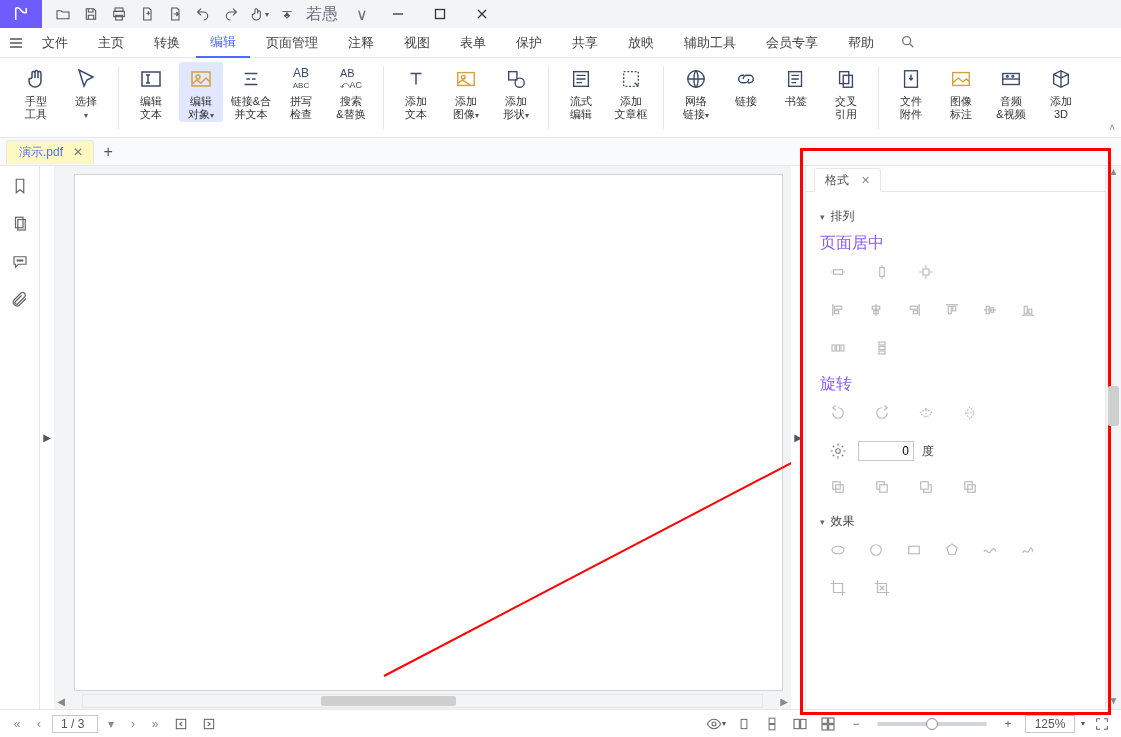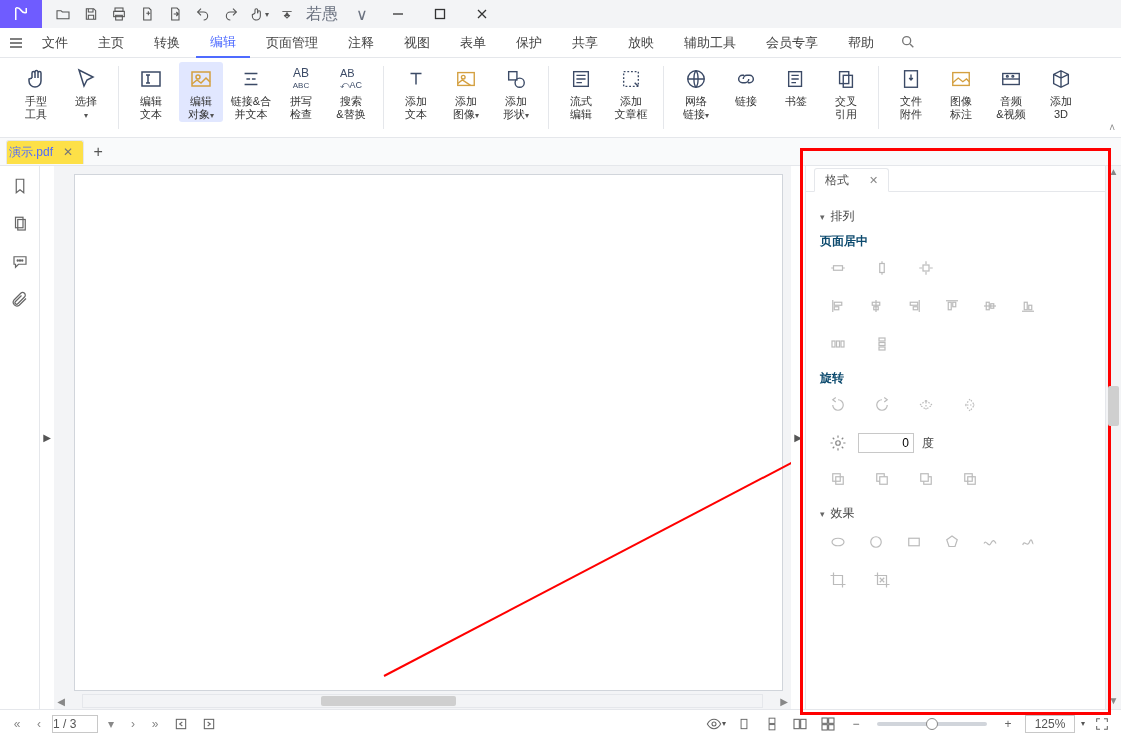--- a/index.html
+++ b/index.html
@@ -29,21 +29,21 @@
 .rsep { width:1px; background:#e5e7eb; align-self:stretch; margin:4px 0 8px; }
 .rbtn { display:flex; flex-direction:column; align-items:center; width:44px; gap:3px; padding-top:4px; }
 .rbtn .ico { width:26px; height:26px; display:flex; align-items:center; justify-content:center; color:#3b4a66; }
 .rbtn .ico.img { color:#d4a040; }
 .rbtn .lbl { font-size:11px; line-height:13px; text-align:center; color:#333; white-space:pre-line; }
 .rbtn.sel { background:#e1e7ff; border-radius:3px; }
 .drop { font-size:8px; color:#555; }
 
 
 .tabsrow { height:28px; background:#f9fafb; border-bottom:1px solid #e5e7eb; display:flex; align-items:center; padding-left:6px; }
-.doctab { height:24px; padding:0 10px 0 2px; display:flex; align-items:center; gap:10px; background:#fde047; border:1px solid #e5e7eb; border-bottom:none; border-radius:3px 3px 0 0; font-size:12px; color:#4f6bff; }
+.doctab { height:24px; padding:0 10px 0 12px; display:flex; align-items:center; gap:10px; background:#fef9c3; border:1px solid #e5e7eb; border-bottom:none; border-radius:3px 3px 0 0; font-size:12px; color:#4f6bff; }
 .doctab .x { color:#777; font-size:12px; }
 .addtab { width:28px; display:flex; align-items:center; justify-content:center; color:#555; font-size:16px; }
 
 
 .main { display:flex; height:calc(737px - 28px - 30px - 80px - 28px - 28px); position:relative; }
 
 .leftbar { width:40px; border-right:1px solid #e5e7eb; display:flex; flex-direction:column; align-items:center; padding-top:8px; gap:14px; }
 .leftbar .lbtn { width:24px; height:24px; display:flex; align-items:center; justify-content:center; color:#666; }
 
 .leftcoll { width:14px; display:flex; align-items:center; justify-content:center; color:#555; font-size:10px; border-right: none; }
@@ -55,44 +55,44 @@
 .hscroll .track { flex:1; height:14px; background:#f3f4f6; border:1px solid #e5e7eb; margin:0 14px; position:relative; }
 .hscroll .thumb { position:absolute; left:35%; width:20%; top:1px; bottom:1px; background:#cfcfcf; border-radius:2px; }
 .hscroll .arr { width:14px; text-align:center; color:#888; font-size:10px; }
 
 .rightcoll { width:14px; display:flex; align-items:center; justify-content:center; color:#555; font-size:10px; }
 
 
 .formatwrap { width:300px; border-left:1px solid #e5e7eb; position:relative; background:#fff; }
 .highlight { position:absolute; left:-6px; right:-6px; top:-18px; bottom:-6px; border:3px solid #ff0000; pointer-events:none; }
 .formattab { height:26px; display:flex; align-items:flex-end; border-bottom:1px solid #e5e7eb; padding-left:8px; }
-.formattab .t { height:24px; padding:0 10px; border:1px solid #e5e7eb; border-bottom:1px solid #fff; background:#fff; font-size:12px; color:#555; display:flex; align-items:center; gap:20px; border-radius:3px 3px 0 0; position:relative; top:1px; }
+.formattab .t { height:24px; padding:0 10px; border:1px solid #e5e7eb; border-bottom:1px solid #fff; background:#fff; font-size:12px; color:#555; display:flex; align-items:center; gap:12px; border-radius:3px 3px 0 0; position:relative; top:1px; }
 .formattab .t .x { color:#888; font-size:11px; }
 .formatbody { padding:10px 14px; font-size:12px; color:#444; overflow:auto; height:calc(100% - 26px); }
 .section-h { display:flex; align-items:center; gap:6px; margin:6px 0 8px; font-size:12px; }
 .section-h::before { content:"▾"; font-size:9px; color:#666; }
-.subh { font-size:12px; margin:4px 0 6px; color:#0c4a6e;font-weight:bold; }
+.subh { font-size:16px; margin:4px 0 6px; color:#8b5cf6; }
 .iconrow { display:flex; gap:20px; margin:6px 0 14px 6px; flex-wrap:wrap; }
 .iconrow.compact { gap:14px; }
 .ibtn { width:24px; height:24px; display:flex; align-items:center; justify-content:center; color:#bbb; }
 .ibtn svg { width:18px; height:18px; }
 .rotrow { display:flex; align-items:center; gap:8px; margin:6px 0 12px 6px; }
 .rotrow input { width:56px; height:20px; border:1px solid #c8c8c8; font-size:12px; padding:0 4px; text-align:right; }
 
 
 .rscroll { width:16px; border-left:1px solid #e5e7eb; background:#f3f4f6; display:flex; flex-direction:column; }
 .rscroll .arr { height:14px; text-align:center; font-size:10px; color:#888; }
 .rscroll .track { flex:1; position:relative; }
 .rscroll .thumb { position:absolute; left:2px; right:2px; top:40%; height:40px; background:#cfcfcf; border-radius:2px; }
 
 
 .status { height:28px; border-top:1px solid #e5e7eb; display:flex; align-items:center; padding:0 8px; gap:6px; font-size:12px; color:#555; }
 .status .nav { display:flex; align-items:center; gap:4px; }
 .status .nav .nbtn { width:18px; text-align:center; color:#888; }
-.status .pgbox { width:46px; height:18px; border:1px solid #c8c8c8; display:flex; align-items:center; padding:0 0; }
+.status .pgbox { width:46px; height:18px; border:1px solid #c8c8c8; display:flex; align-items:center; padding:0 8px; }
 .status .spacer { flex:1; }
 .status .sbtn { width:22px; height:22px; display:flex; align-items:center; justify-content:center; color:#666; }
 .status .zslider { width:110px; height:4px; background:#d1d5db; position:relative; border-radius:2px; margin:0 4px; }
 .status .zslider .knob { position:absolute; top:-4px; left:45%; width:12px; height:12px; border-radius:50%; background:#fff; border:1px solid #888; }
 .status .zoombox { width:50px; height:18px; border:1px solid #c8c8c8; display:flex; align-items:center; justify-content:center; }
 
 .arrow-annot { position:absolute; pointer-events:none; }
 
 svg { display:block; }
 </style>

